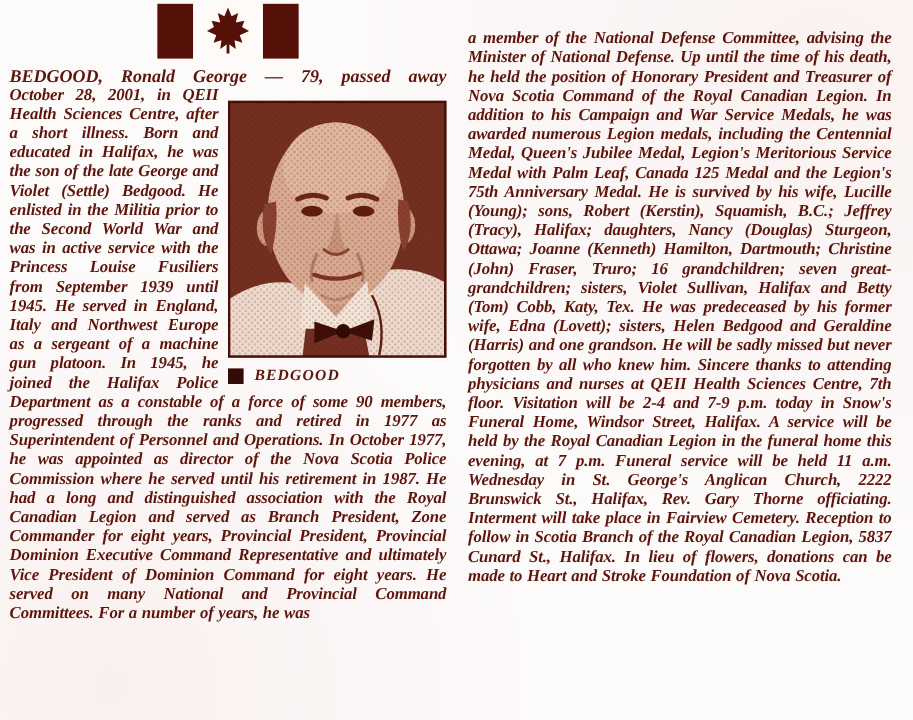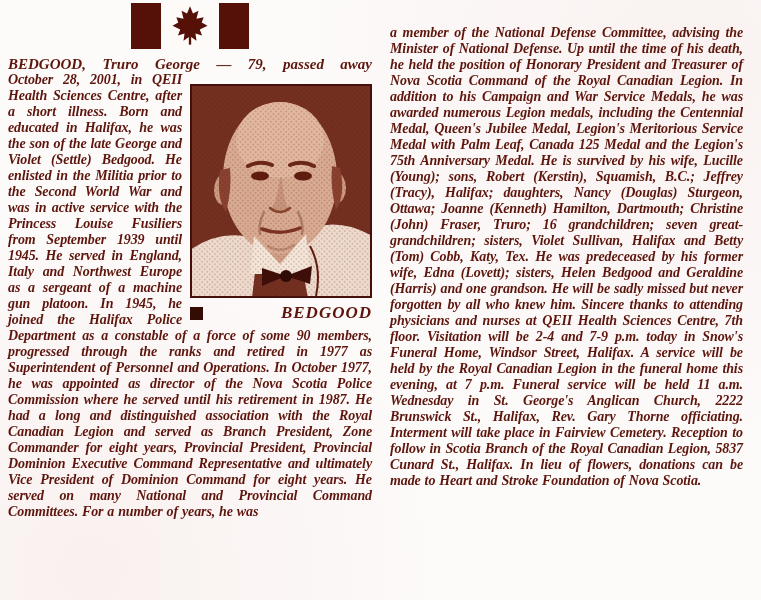--- a/index.html
+++ b/index.html
@@ -49,23 +49,22 @@
     width:178px;height:210px;
     border:2px solid #45100a;
     background:#733021;
   }
   .photo svg{display:block;}
   .caption{
     display:flex;
     align-items:center;
     gap:9px;
     margin-top:7px;
-    font-size:17px;
+    font-size:13px;
     letter-spacing:1px;
-    justify-content:space-between;
   }
   .sq{
     display:inline-block;
     width:13px;height:13px;
     background:#350b06;
     flex:0 0 auto;
   }
 </style>
 </head>
 <body>
@@ -81,21 +80,21 @@
           <rect x="88" y="0" width="30" height="46" fill="#551008"></rect>
           <rect x="30" y="0" width="58" height="46" fill="#fefaf7"></rect>
           <g transform="translate(59,21.5) scale(1.3)" fill="#551008">
             <path d="M0,-14 L2.3,-8.5 L6.5,-10.5 L5,-4.5 L10.5,-5.5 L9,-1.5 L13.5,1 L7.5,3.8 L9.3,8.5 L4.2,7 L5,12.5 L0,9 L-5,12.5 L-4.2,7 L-9.3,8.5 L-7.5,3.8 L-13.5,1 L-9,-1.5 L-10.5,-5.5 L-5,-4.5 L-6.5,-10.5 L-2.3,-8.5 Z"></path>
             <path d="M-0.9,8 L0.9,8 L0.9,15.5 L-0.9,15.5 Z"></path>
           </g>
         </svg>
       </div>
 
       <p class="body">
-        <span class="headline">BEDGOOD, Truro George — 79, passed away</span><span class="fig">
+        <span class="headline">BEDGOOD, Ronald George — 79, passed away</span><span class="fig">
           <span class="photo">
             <svg width="178" height="210" viewBox="0 0 178 210" xmlns="http://www.w3.org/2000/svg">
               <defs>
                 <pattern id="ht" width="3.6" height="3.6" patternUnits="userSpaceOnUse" patternTransform="rotate(45)">
                   <circle cx="1.8" cy="1.8" r="1" fill="#5d150c" opacity="0.22"></circle>
                 </pattern>
               </defs>
               <rect width="178" height="210" fill="#733021"></rect>
               <path d="M-2,212 L-2,164 Q24,146 52,150 L66,160 L60,212 Z" fill="#eedbcd"></path>
               <path d="M180,212 L180,150 Q150,132 118,142 L106,160 L116,212 Z" fill="#eedbcd"></path>

